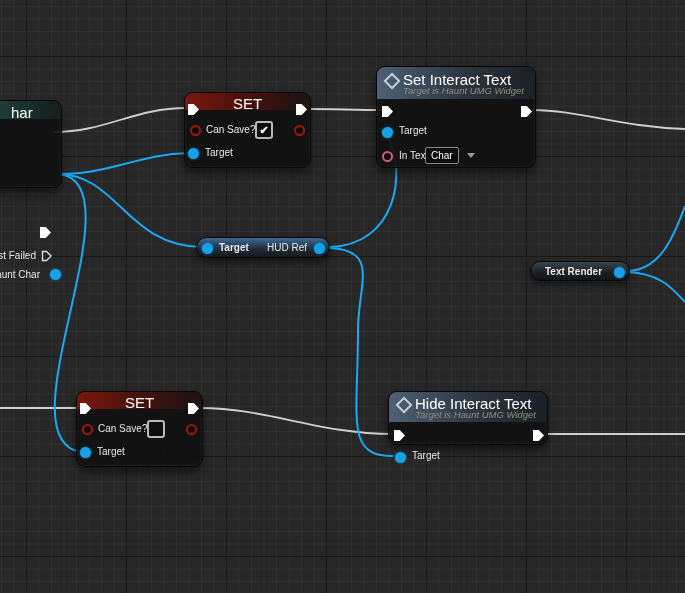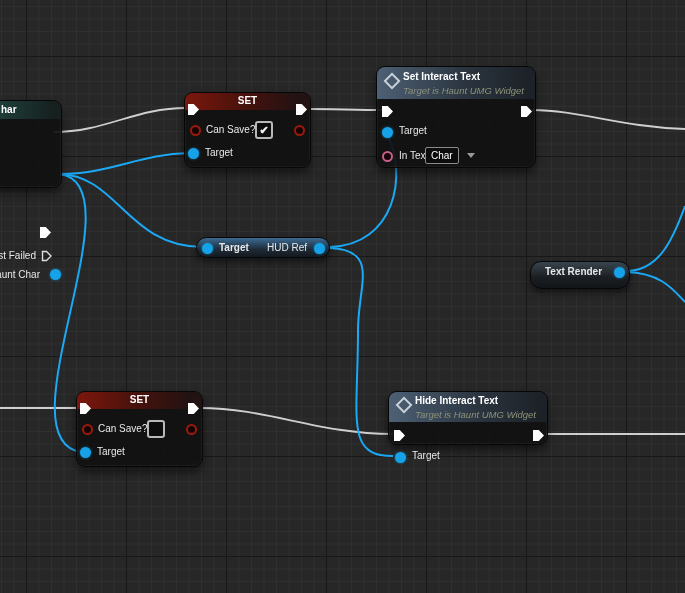--- a/index.html
+++ b/index.html
@@ -19,21 +19,21 @@
   .node{
     position:absolute;box-sizing:border-box;
     background:rgba(17,17,17,0.93);
     border:1px solid #060606;border-radius:9px;
     box-shadow:0 5px 9px rgba(0,0,0,0.5), inset 0 0 0 1px rgba(255,255,255,0.045);
   }
   .hdr{position:absolute;left:0;top:0;right:0;border-radius:8px 8px 0 0;overflow:hidden;}
   .hdr.red{background:linear-gradient(to right,#7c170d,#4a120c 45%,#221212 90%);}
   .hdr.blue{background:linear-gradient(to right,#4d6075,#2b3540 55%,#1d2228 95%);}
   .hdr.teal{background:linear-gradient(to right,#3c7066,#1f403b 55%,#16201f 95%);}
-  .ttl{color:#fff;font-weight:700;font-size:10px;white-space:nowrap;}
+  .ttl{color:#fff;font-weight:400;font-size:15px;white-space:nowrap;}
   .sub{color:#8d927a;font-style:italic;font-size:9.5px;white-space:nowrap;}
   .plabel{position:absolute;color:#e8e8e8;font-size:10px;white-space:nowrap;}
   .execpin{position:absolute;width:11px;height:11px;background:#fff;
     clip-path:polygon(0 0,52% 0,100% 50%,52% 100%,0 100%);}
   .pin{position:absolute;border-radius:50%;}
   .pin.obj{width:11px;height:11px;background:#15a2e8;box-shadow:0 0 3px rgba(21,162,232,.6);}
   .pin.bool{width:7px;height:7px;border:2.5px solid #9c1a0c;background:#140404;}
   .pin.text{width:7px;height:7px;border:2.5px solid #c75d89;background:#140408;}
   .checkbox{position:absolute;width:14px;height:14px;border:2px solid #b9b9b9;border-radius:3px;
     background:#0d0d0d;display:flex;align-items:center;justify-content:center;}
@@ -69,21 +69,21 @@
     <path d="M60,174 C118,176 128,247 203,247" fill="none" stroke="#1ba9f5" stroke-width="2"></path>
     <path d="M60,174 C140,185 0,440 81,452" fill="none" stroke="#1ba9f5" stroke-width="2"></path>
     <path d="M330,247 C395,245 408,175 387,134" fill="none" stroke="#1ba9f5" stroke-width="2"></path>
     <path d="M330,248 C380,250 358,285 358,330 C358,420 345,456 393,456" fill="none" stroke="#1ba9f5" stroke-width="2"></path>
     <path d="M626,271 C658,271 672,242 685,206" fill="none" stroke="#1ba9f5" stroke-width="2"></path>
     <path d="M626,272 C660,273 672,288 685,302" fill="none" stroke="#1ba9f5" stroke-width="2"></path>
   </svg>
 
   <div class="node" style="left:-84px;top:100px;width:146px;height:88px;">
     <div class="hdr teal" style="height:18px;"></div>
-    <span class="ttl" style="position:absolute;left:84px;top:3px;">har</span>
+    <span class="ttl" style="position:absolute;left:84px;top:3px;padding-left:10px;">har</span>
     <span class="execpin" style="left:123px;top:126px;"></span>
     <span class="plabel" style="right:25px;top:149px;">ast Failed</span>
     <svg width="12" height="12" style="position:absolute;left:124px;top:149px;">
         <path d="M1.5,1.5 h4 l4.5,4.5 l-4.5,4.5 h-4 z" fill="none" stroke="#ddd" stroke-width="1.4"></path>
       </svg>
     <span class="plabel" style="right:21px;top:168px;">aunt Char</span>
     <span class="pin obj" style="left:133px;top:168px;"></span>
   </div>
 
   <div class="node" style="left:184px;top:92px;width:127px;height:76px;">
@@ -116,21 +116,21 @@
     <span class="dropdown" style="left:90px;top:86px;"></span>
   </div>
 
   <div class="pillnode pill-blue" style="left:196px;top:237px;width:134px;height:21px;">
     <span class="pin obj" style="left:5px;top:5px;"></span>
     <span class="plabel" style="left:22px;top:4px;font-weight:700;">Target</span>
     <span class="plabel" style="right:22px;top:4px;font-weight:400;">HUD Ref</span>
     <span class="pin obj" style="right:4px;top:5px;"></span>
   </div>
 
-  <div class="pillnode pill-dark" style="left:530px;top:261px;width:100px;height:28px;">
+  <div class="pillnode pill-dark" style="left:530px;top:261px;width:100px;height:20px;">
     <span class="plabel" style="left:14px;top:3.5px;font-weight:700;">Text Render</span>
     <span class="pin obj" style="right:4px;top:4.5px;"></span>
   </div>
 
   <div class="node" style="left:76px;top:391px;width:127px;height:76px;">
     <div class="hdr red" style="height:17px;"></div>
     <div class="ttl" style="position:absolute;left:0;right:0;top:2px;text-align:center;">SET</div>
     <span class="execpin" style="left:3px;top:11px;"></span>
     <span class="execpin" style="right:3px;top:11px;"></span>
     <span class="pin bool" style="left:5px;top:32px;"></span>

